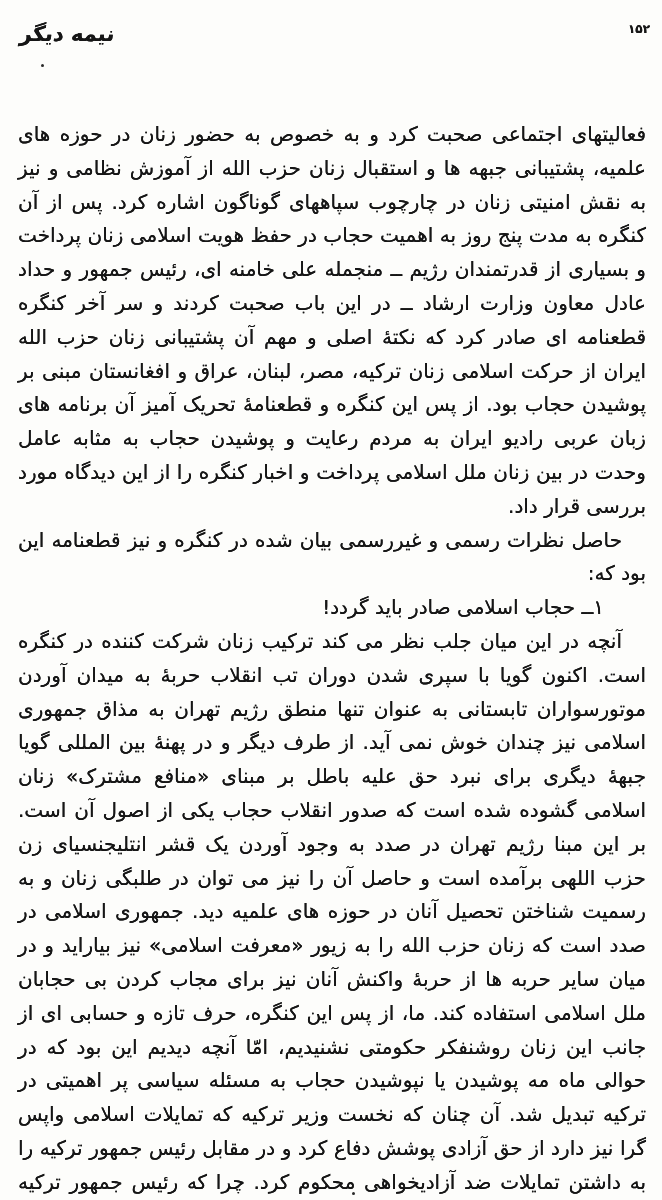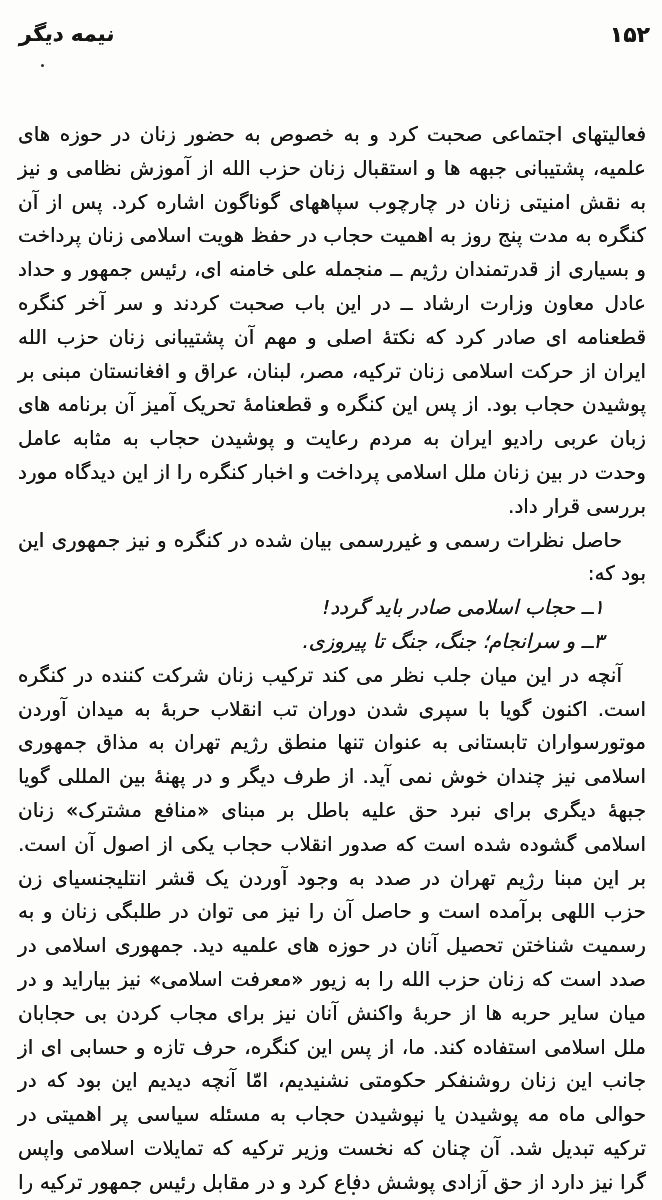--- a/index.html
+++ b/index.html
@@ -27,40 +27,40 @@
     direction: ltr;
   }
   .book-title {
     font-size: 21px;
     font-weight: bold;
     direction: rtl;
     transform: skewX(-6deg);
     text-shadow: 0 0 0.5px currentColor;
   }
   .page-number {
-    font-size: 22px;
+    font-size: 12px;
     font-weight: bold;
     letter-spacing: 3px;
     direction: rtl;
     text-shadow: 0 0 0.4px currentColor;
   }
   .page-body {
     position: absolute;
     top: 118px;
     right: 16px;
     left: 18px;
     direction: rtl;
     text-align: justify;
     font-size: 20px;
     line-height: 33.8px;
     text-shadow: 0 0 0.4px currentColor;
   }
   .page-body p { margin: 0; }
   p.indent { text-indent: 24px; }
-  p.list-item { text-indent: 42px; font-style: italic; }
+  p.list-item { text-indent: 42px; }
   .speck {
     position: absolute;
     width: 3px;
     height: 3px;
     background: #2a2a2a;
     border-radius: 50%;
   }
   .speck-top { top: 64px; left: 41px; }
   .speck-bottom { top: 1192px; left: 352px; }
 </style>
@@ -71,21 +71,20 @@
 
   <div class="page-header">
     <span class="book-title">نیمه دیگر</span>
     <span class="page-number">۱۵۲</span>
   </div>
 
   <span class="speck speck-top"></span>
 
   <div class="page-body">
     <p>فعالیتهای اجتماعی صحبت کرد و به خصوص به حضور زنان در حوزه های علمیه، پشتیبانی جبهه ها و استقبال زنان حزب الله از آموزش نظامی و نیز به نقش امنیتی زنان در چارچوب سپاههای گوناگون اشاره کرد. پس از آن کنگره به مدت پنج روز به اهمیت حجاب در حفظ هویت اسلامی زنان پرداخت و بسیاری از قدرتمندان رژیم ــ منجمله علی خامنه ای، رئیس جمهور و حداد عادل معاون وزارت ارشاد ــ در این باب صحبت کردند و سر آخر کنگره قطعنامه ای صادر کرد که نکتۀ اصلی و مهم آن پشتیبانی زنان حزب الله ایران از حرکت اسلامی زنان ترکیه، مصر، لبنان، عراق و افغانستان مبنی بر پوشیدن حجاب بود. از پس این کنگره و قطعنامۀ تحریک آمیز آن برنامه های زبان عربی رادیو ایران به مردم رعایت و پوشیدن حجاب به مثابه عامل وحدت در بین زنان ملل اسلامی پرداخت و اخبار کنگره را از این دیدگاه مورد بررسی قرار داد.</p>
-    <p class="indent">حاصل نظرات رسمی و غیررسمی بیان شده در کنگره و نیز جمهوری این بود که:</p>
+    <p class="indent">حاصل نظرات رسمی و غیررسمی بیان شده در کنگره و نیز قطعنامه این بود که:</p>
     <p class="list-item">۱ــ حجاب اسلامی صادر باید گردد!</p>
-    <p class="list-item">۳ــ و سرانجام؛ جنگ، جنگ تا پیروزی.</p>
     <p class="indent">آنچه در این میان جلب نظر می کند ترکیب زنان شرکت کننده در کنگره است. اکنون گویا با سپری شدن دوران تب انقلاب حربۀ به میدان آوردن موتورسواران تابستانی به عنوان تنها منطق رژیم تهران به مذاق جمهوری اسلامی نیز چندان خوش نمی آید. از طرف دیگر و در پهنۀ بین المللی گویا جبهۀ دیگری برای نبرد حق علیه باطل بر مبنای «منافع مشترک» زنان اسلامی گشوده شده است که صدور انقلاب حجاب یکی از اصول آن است. بر این مبنا رژیم تهران در صدد به وجود آوردن یک قشر انتلیجنسیای زن حزب اللهی برآمده است و حاصل آن را نیز می توان در طلبگی زنان و به رسمیت شناختن تحصیل آنان در حوزه های علمیه دید. جمهوری اسلامی در صدد است که زنان حزب الله را به زیور «معرفت اسلامی» نیز بیاراید و در میان سایر حربه ها از حربۀ واکنش آنان نیز برای مجاب کردن بی حجابان ملل اسلامی استفاده کند. ما، از پس این کنگره، حرف تازه و حسابی ای از جانب این زنان روشنفکر حکومتی نشنیدیم، امّا آنچه دیدیم این بود که در حوالی ماه مه پوشیدن یا نپوشیدن حجاب به مسئله سیاسی پر اهمیتی در ترکیه تبدیل شد. آن چنان که نخست وزیر ترکیه که تمایلات اسلامی واپس گرا نیز دارد از حق آزادی پوشش دفاع کرد و در مقابل رئیس جمهور ترکیه را به داشتن تمایلات ضد آزادیخواهی محکوم کرد. چرا که رئیس جمهور ترکیه شرکت خواهران حزب الله ترکیه را در کلاسهای درس با حجاب اسلامی تحریک آمیز و ضد امنیت ملی خواند.</p>
   </div>
 
   <span class="speck speck-bottom"></span>
 
 </div>
 
 </body></html>

